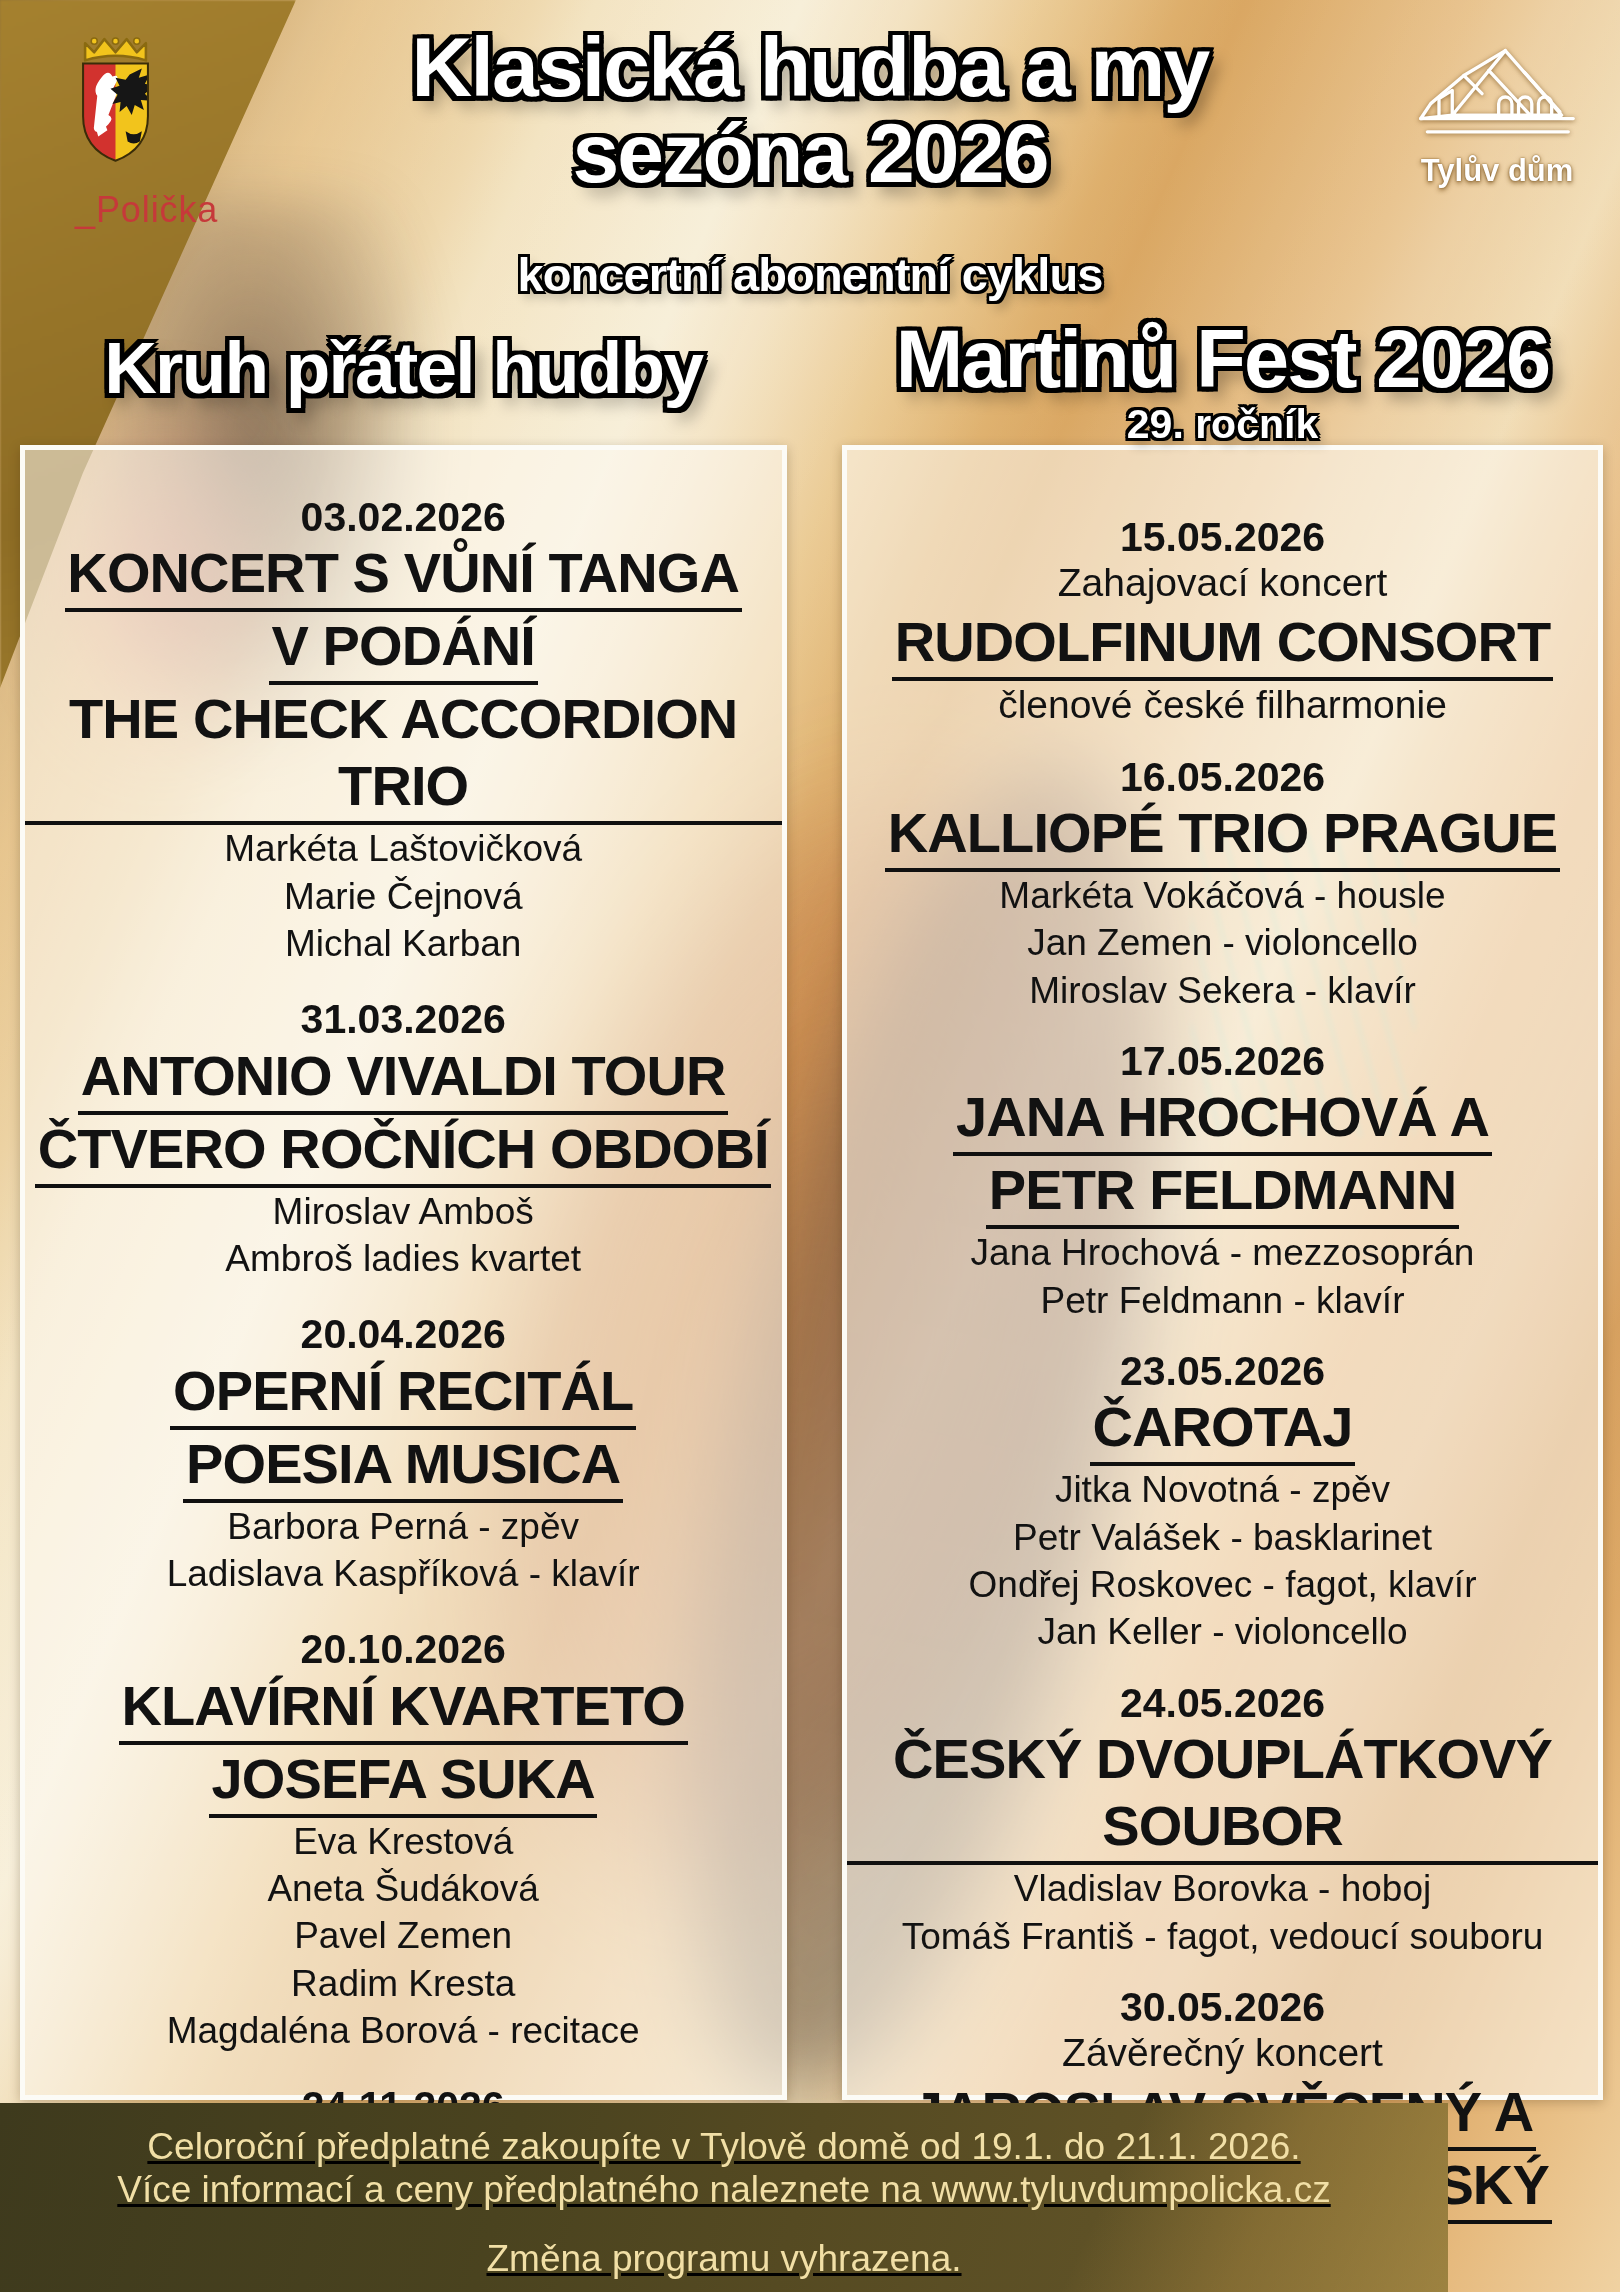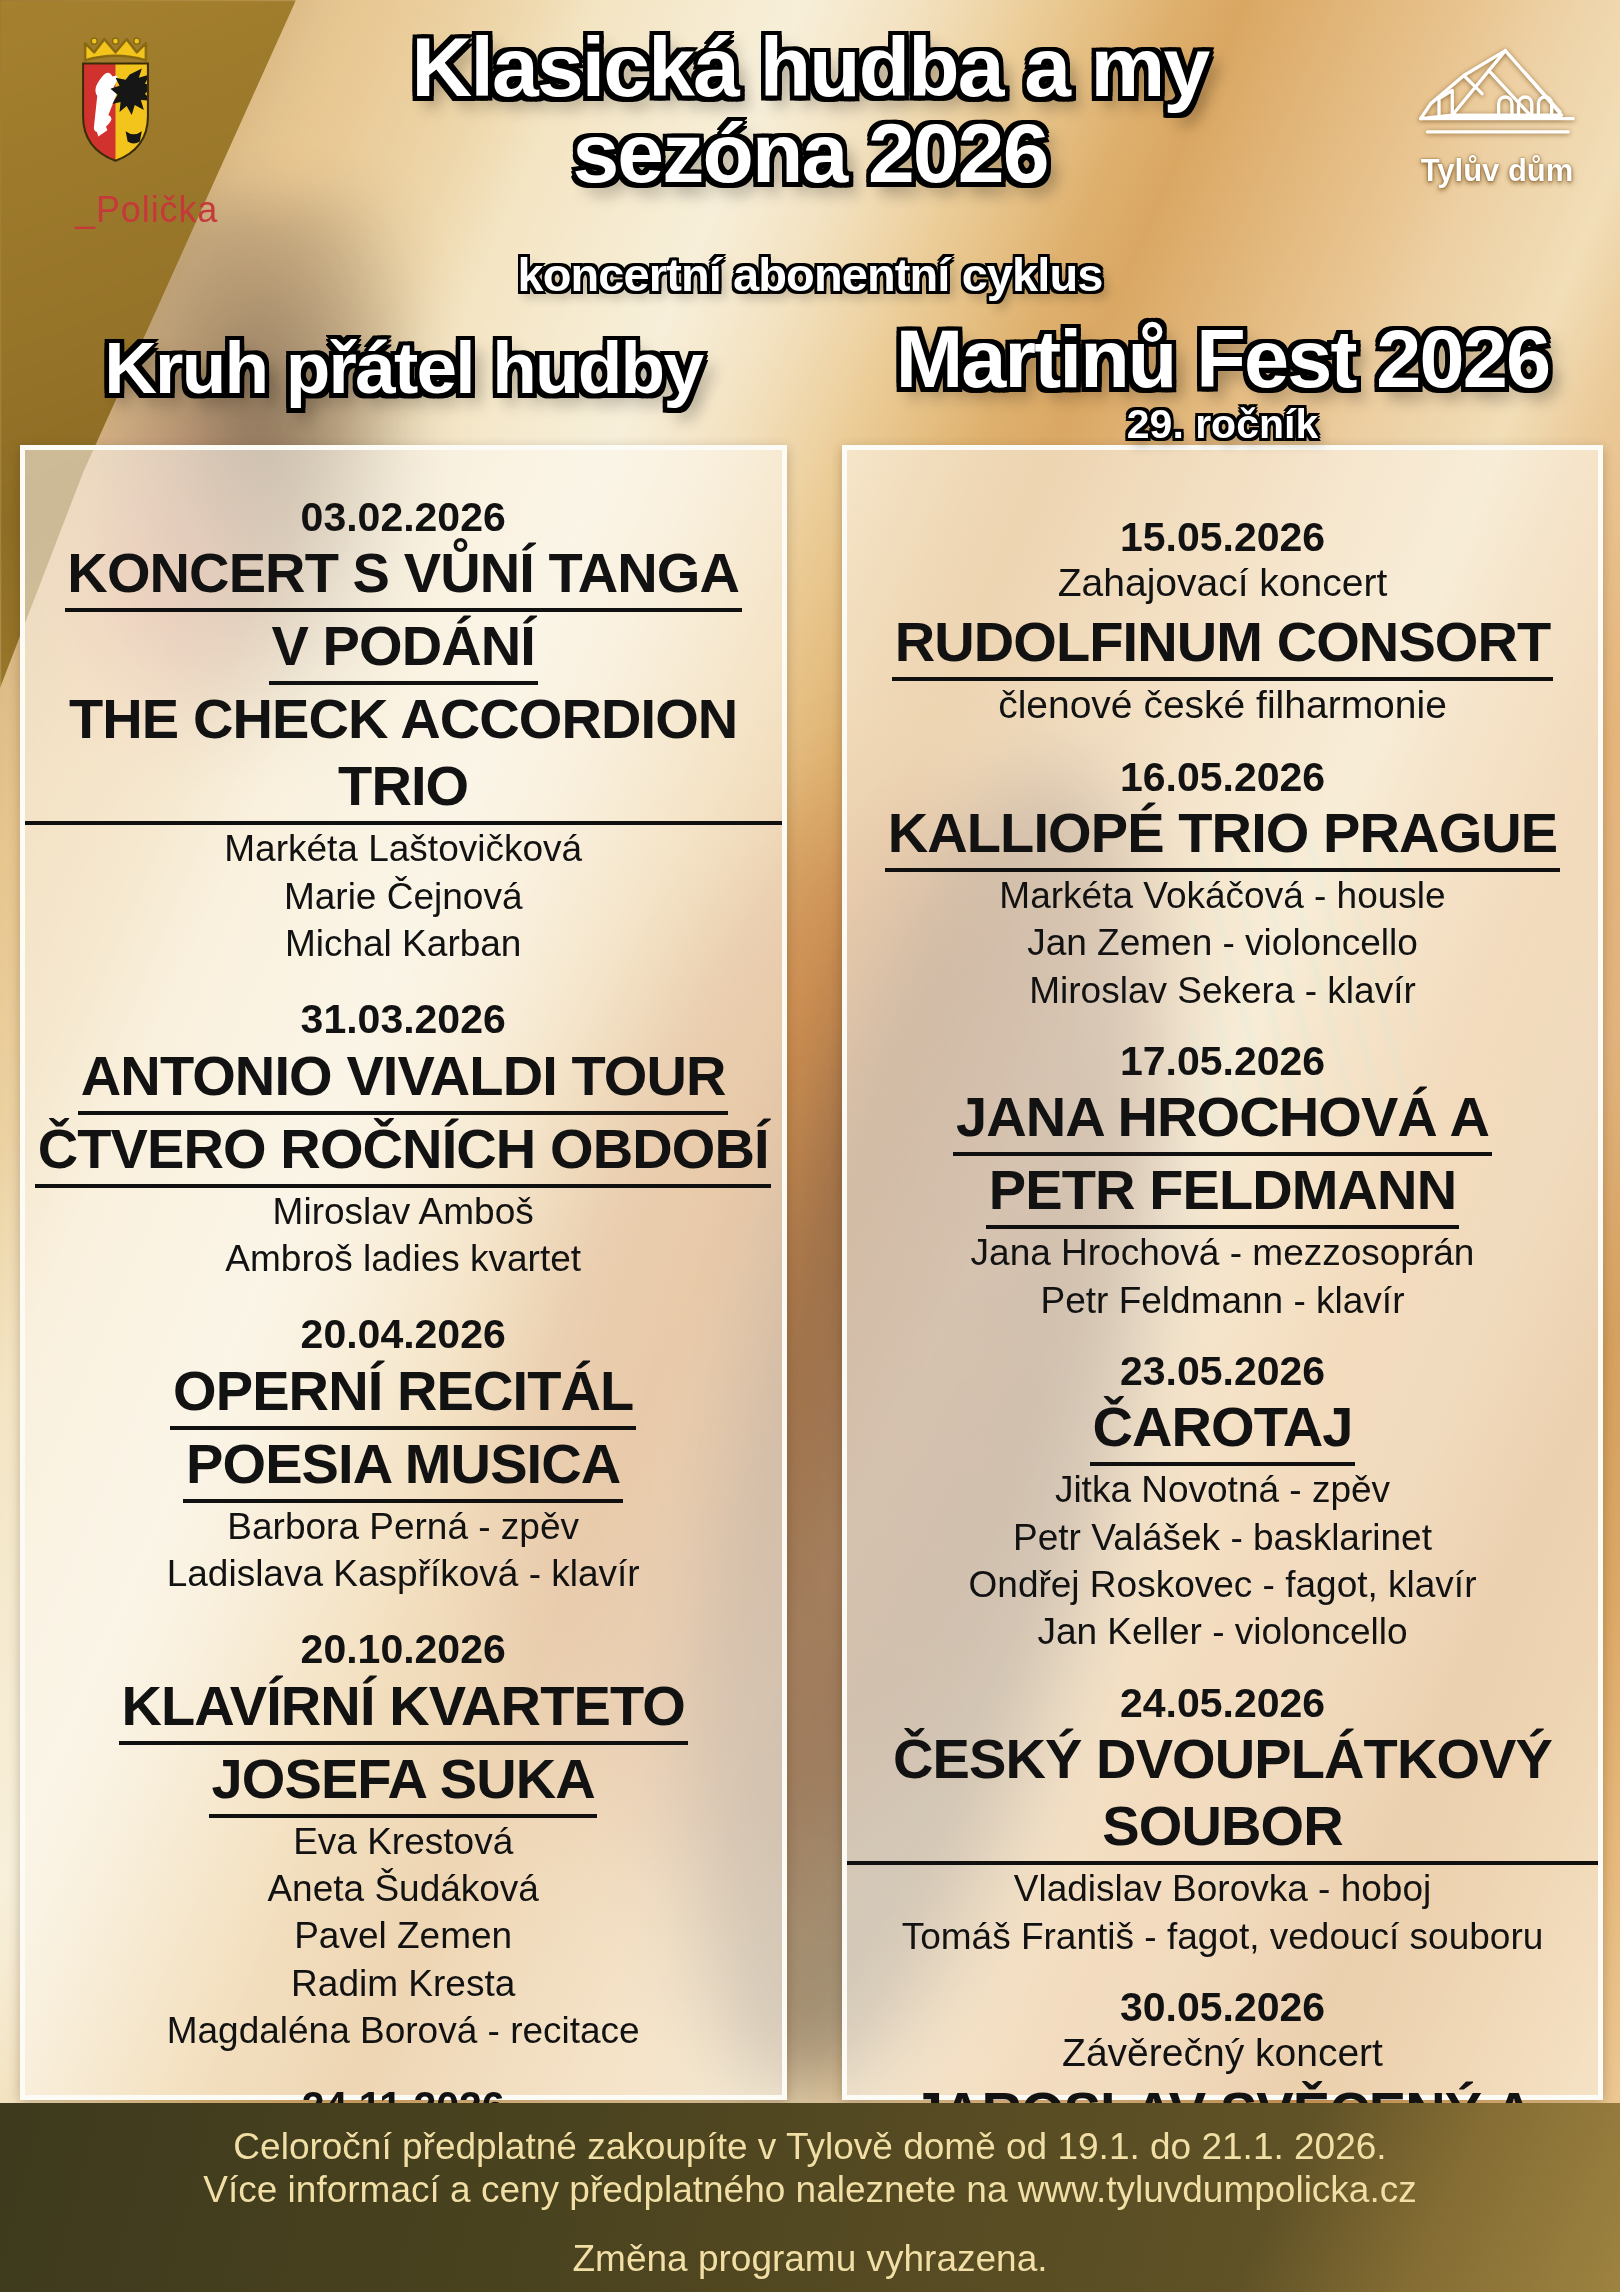--- a/index.html
+++ b/index.html
@@ -77,22 +77,22 @@
   .panel.right{left:842px;width:761px;padding-top:65px;}
   .concert{text-align:center;color:#121212;}
   .panel.left  .concert{margin-bottom:30px;}
   .panel.right .concert{margin-bottom:25px;}
   .cdate{font-size:41px;font-weight:700;line-height:1.08;letter-spacing:0;}
   .ctitle{font-size:56px;font-weight:700;line-height:1.2;letter-spacing:-0.9px;}
   .ctitle .u{display:inline-block;border-bottom:4.5px solid #101010;padding:0 2.7px 1.8px;}
   .cpre,.cpost{font-size:39px;line-height:1.25;}
   .cperf{font-size:37px;line-height:1.28;}
   
-  .footer{position:absolute;left:0;top:2103px;width:1620px;height:190px;z-index:5;
-    background:linear-gradient(105deg,#3e3a1d 0%,#4a431f 35%,#554a22 55%,#5e5126 75%,#6a5a2c 100%);}
+  .footer{position:absolute;left:0;top:2103px;width:1448px;height:190px;z-index:5;
+    background:linear-gradient(105deg,#3e3a1d 0%,#4a431f 35%,#554a22 55%,#5e5126 75%,#6a5a2c 100%);text-decoration:underline;}
   .footer::after{content:"";position:absolute;right:0;top:0;width:466px;height:190px;
     background:linear-gradient(115deg,rgba(190,150,70,0) 30%,rgba(190,150,70,.35) 60%,rgba(220,180,90,.45) 100%);
     clip-path:polygon(35% 0,100% 0,100% 100%,0 100%);pointer-events:none;}
   .fline{position:relative;text-align:center;color:#f1dfa6;font-size:37px;line-height:1.18;z-index:1;}
   .f1{padding-top:21.5px;}
   .f3{margin-top:25px;}
 </style>
 </head>
 <body>
 

